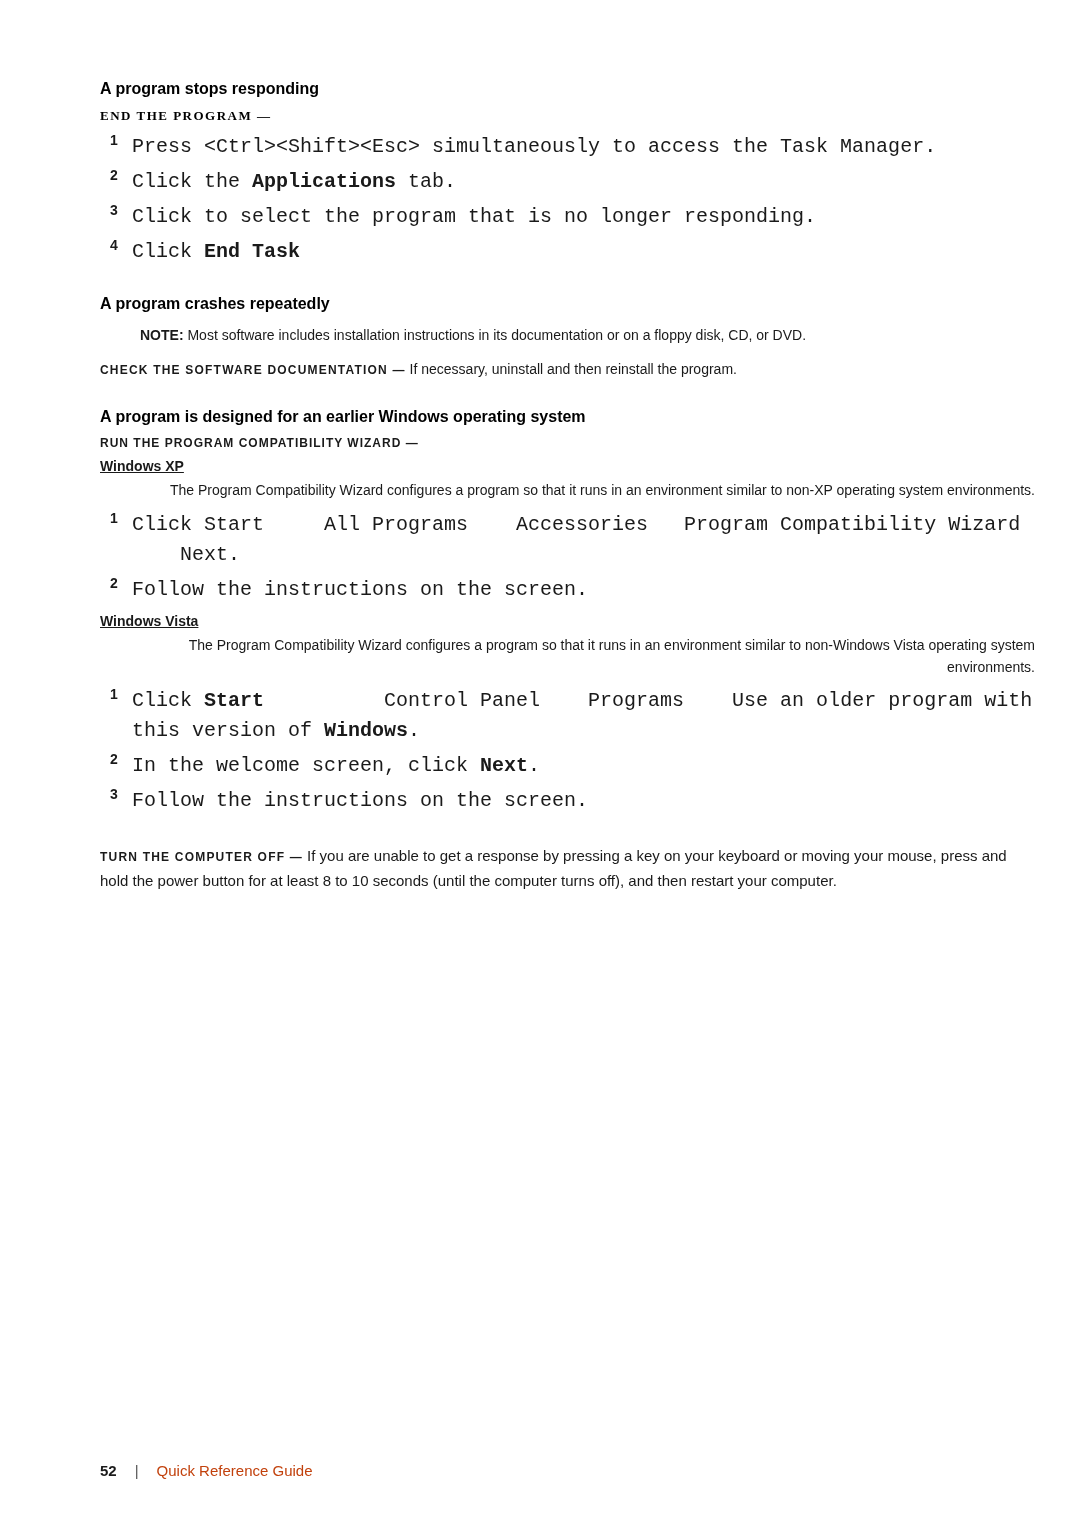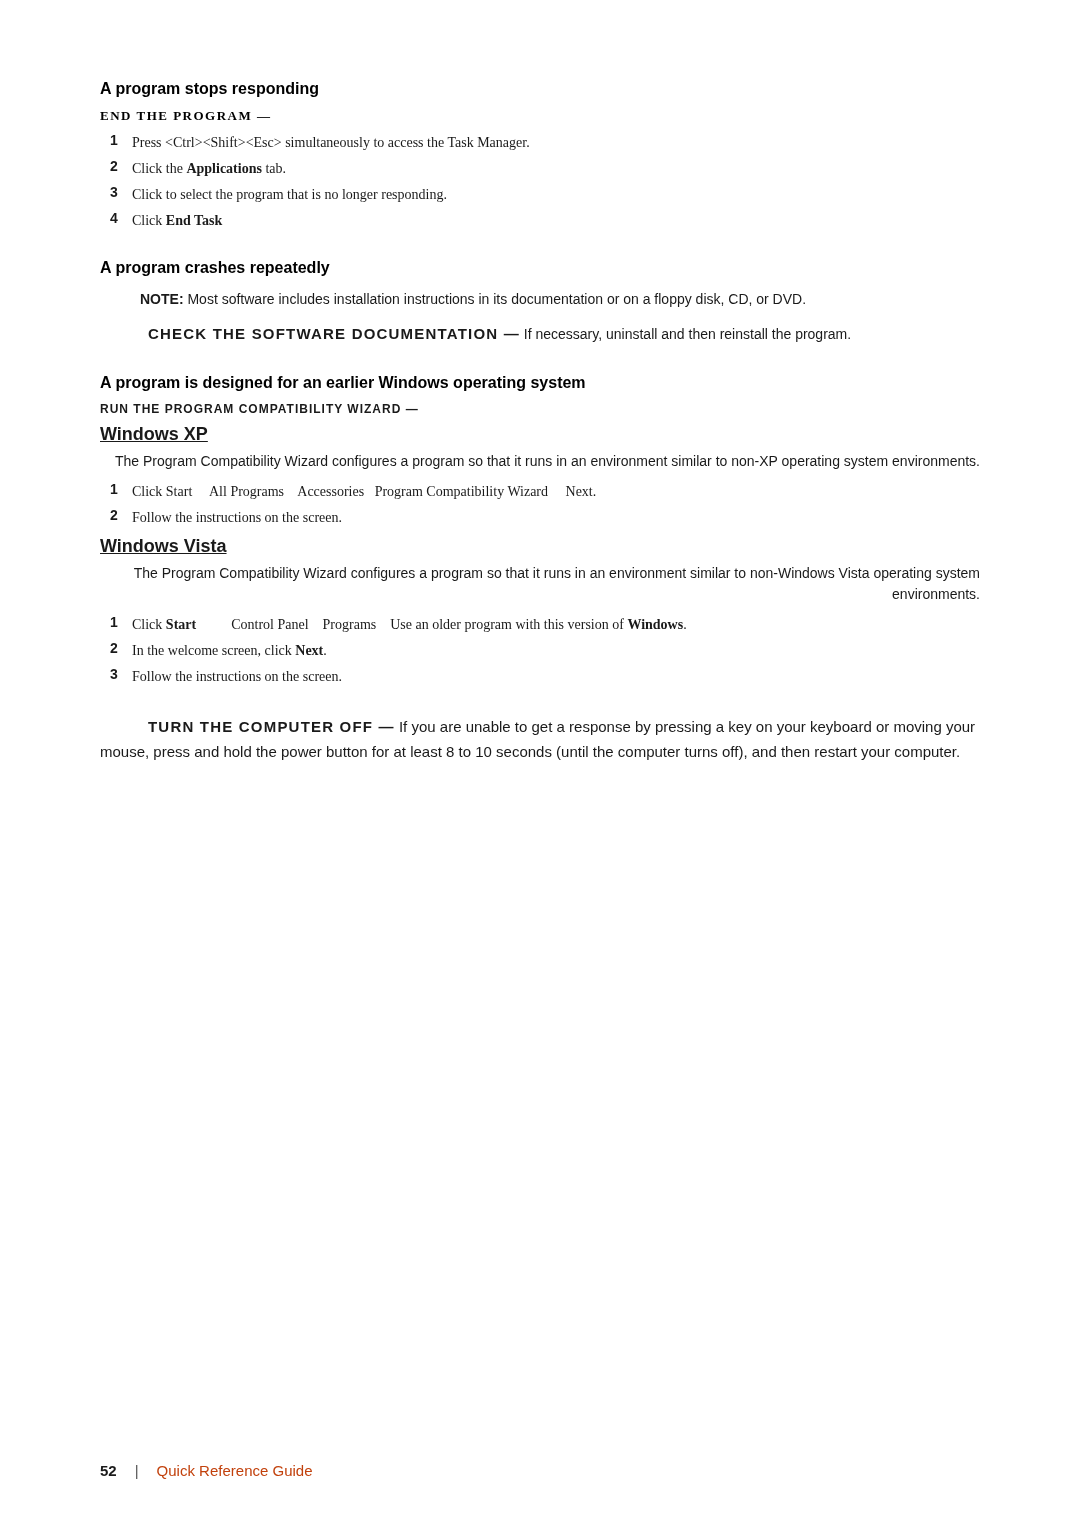--- a/index.html
+++ b/index.html
@@ -15,21 +15,21 @@
       color: #1a1a1a;
       width: 1080px;
       min-height: 1529px;
       position: relative;
     }
 
     .page {
       width: 1080px;
       min-height: 1529px;
       background: #ffffff;
-      padding: 80px 100px 80px 100px;
+      padding: 80px 45px 80px 100px;
       position: relative;
     }
 
     .section {
       margin-bottom: 28px;
     }
 
     .section-title {
       font-family: Arial, Helvetica, sans-serif;
       font-size: 16px;
@@ -57,22 +57,22 @@
 
     .step-number {
       font-family: Arial, Helvetica, sans-serif;
       font-size: 14px;
       font-weight: bold;
       min-width: 18px;
       margin-right: 4px;
     }
 
     .step-text {
-      font-family: Liberation Serif, serif;
-      font-size: 14px;
+      font-family: Liberation Mono, monospace;
+      font-size: 20px;
       flex: 1;
       line-height: 1.5;
     }
 
     .bold-inline {
       font-weight: bold;
     }
 
     .note-box {
       margin: 12px 0 12px 40px;
@@ -81,38 +81,37 @@
       line-height: 1.5;
     }
 
     .note-label {
       font-weight: bold;
       font-size: 14px;
     }
 
     .check-label {
       font-family: Arial, Helvetica, sans-serif;
-      font-size: 15px;
+      font-size: 12px;
       font-weight: bold;
       letter-spacing: 1.2px;
       text-transform: uppercase;
       font-variant: small-caps;
-      margin-left: 48px;
     }
 
     .check-text {
       font-family: Arial, Helvetica, sans-serif;
       font-size: 14px;
       line-height: 1.6;
       margin-bottom: 8px;
     }
 
     .windows-version {
       font-family: Arial, Helvetica, sans-serif;
-      font-size: 18px;
+      font-size: 14px;
       font-weight: bold;
       margin-bottom: 6px;
       margin-top: 8px;
       text-decoration: underline;
     }
 
     .paragraph {
       font-family: Arial, Helvetica, sans-serif;
       font-size: 14px;
       line-height: 1.55;

